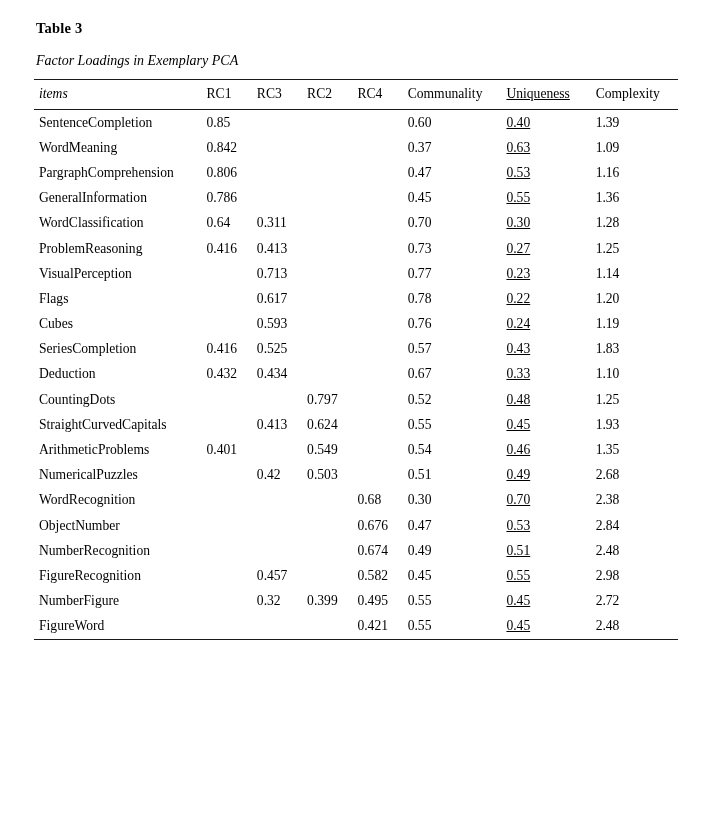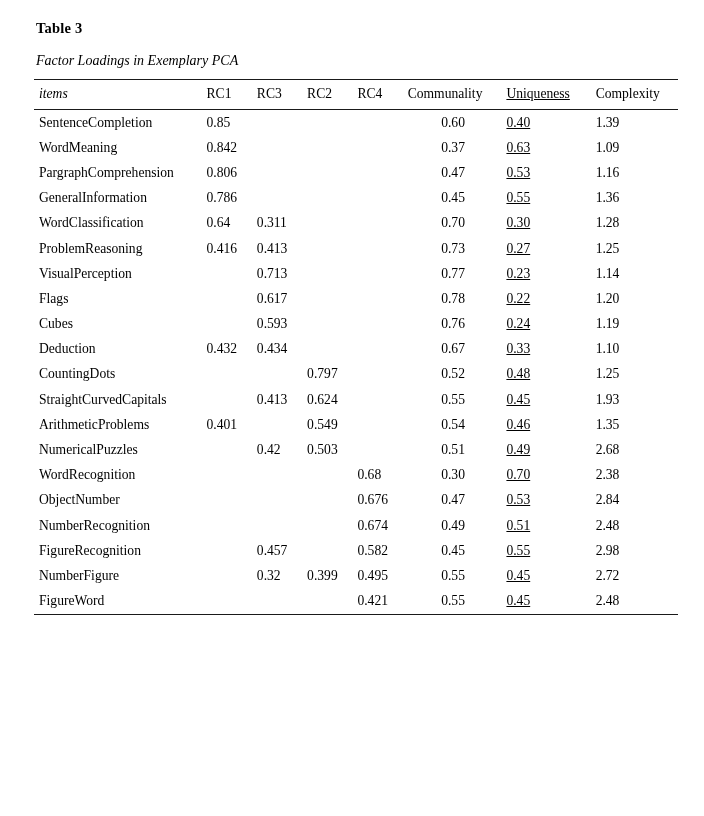--- a/index.html
+++ b/index.html
@@ -49,21 +49,21 @@
   }
   table.pca tbody td {
     padding: 4.6px 4px 4.6px 4px;
     white-space: nowrap;
   }
   
   .c-item   { width: 180px; text-align: left; padding-left: 5px !important; }
   .c-rc     { width: 52px;  text-align: left; }
   th.c-item { padding-left: 5px !important; font-style: italic; }
   th.c-rc, td.c-rc { text-align: left; }
-  th.c-comm, td.c-comm { width: 104px; text-align: center; }
+  th.c-comm, td.c-comm { width: 104px; text-align: left; }
   th.c-uniq, td.c-uniq { width: 96px;  text-align: left; text-decoration: underline; }
   th.c-cplx, td.c-cplx { width: 90px;  text-align: left; }
   
   td.c-comm, td.c-uniq, td.c-cplx { padding-left: 18px; }
   th.c-comm, th.c-uniq, th.c-cplx { padding-left: 8px; }
 </style>
 </head>
 <body>
 
 <div class="page">
@@ -169,20 +169,30 @@
           <td class="c-item">Cubes</td>
           <td class="c-rc"></td>
           <td class="c-rc">0.593</td>
           <td class="c-rc"></td>
           <td class="c-rc"></td>
           <td class="c-comm">0.76</td>
           <td class="c-uniq">0.24</td>
           <td class="c-cplx">1.19</td>
         </tr>
         <tr>
+          <td class="c-item">SeriesCompletion</td>
+          <td class="c-rc">0.416</td>
+          <td class="c-rc">0.525</td>
+          <td class="c-rc"></td>
+          <td class="c-rc"></td>
+          <td class="c-comm">0.57</td>
+          <td class="c-uniq">0.43</td>
+          <td class="c-cplx">1.83</td>
+        </tr>
+        <tr>
           <td class="c-item">Deduction</td>
           <td class="c-rc">0.432</td>
           <td class="c-rc">0.434</td>
           <td class="c-rc"></td>
           <td class="c-rc"></td>
           <td class="c-comm">0.67</td>
           <td class="c-uniq">0.33</td>
           <td class="c-cplx">1.10</td>
         </tr>
         <tr>

